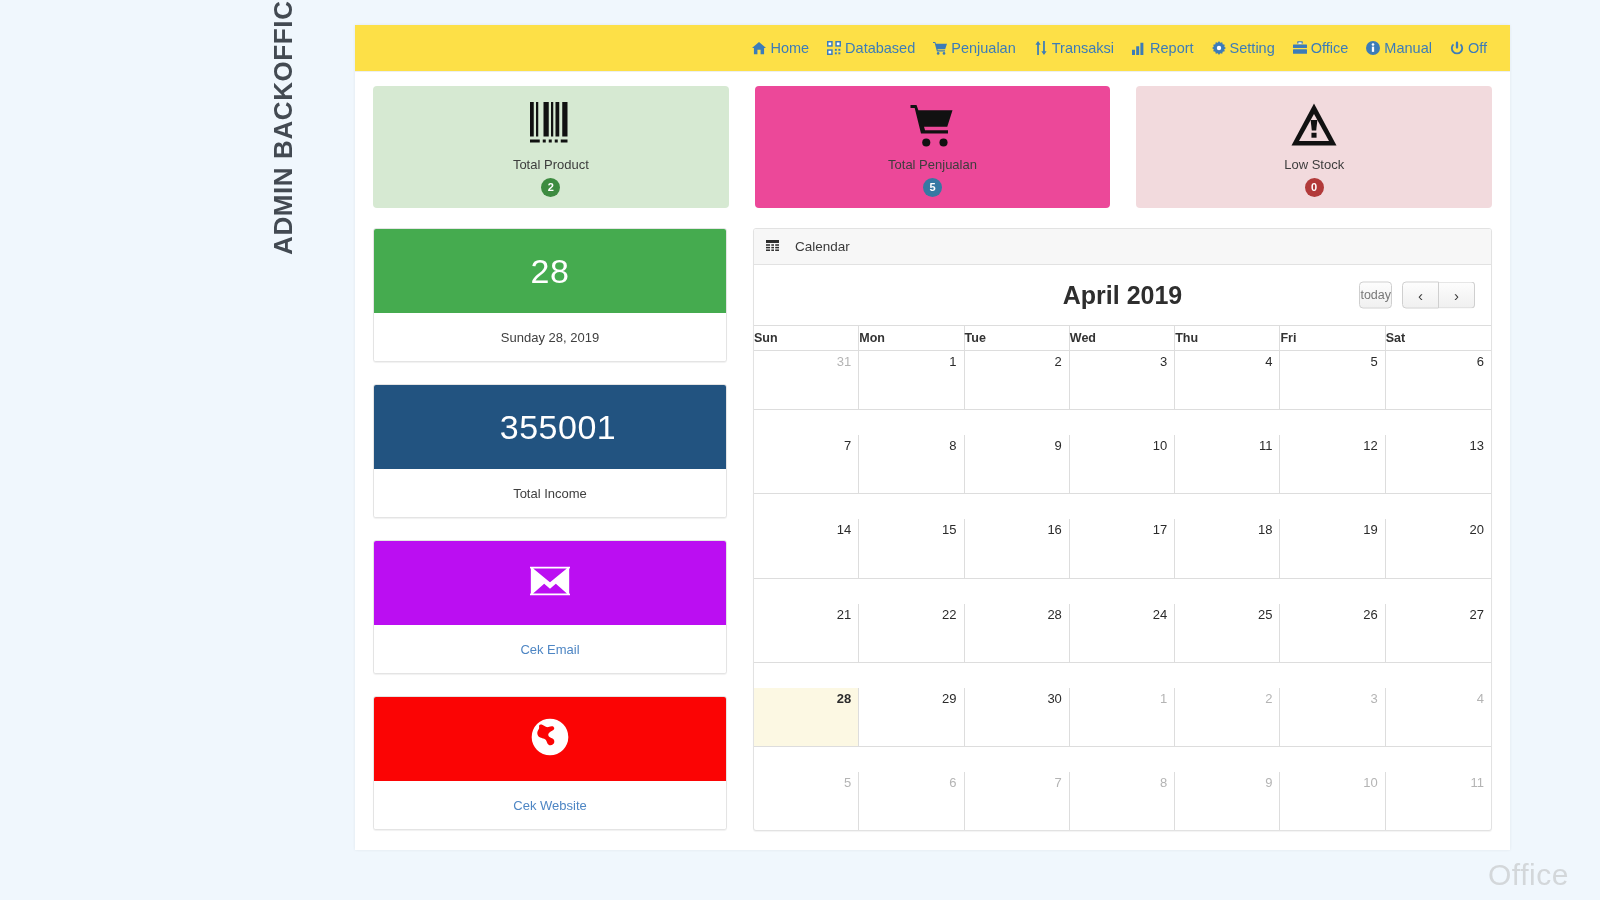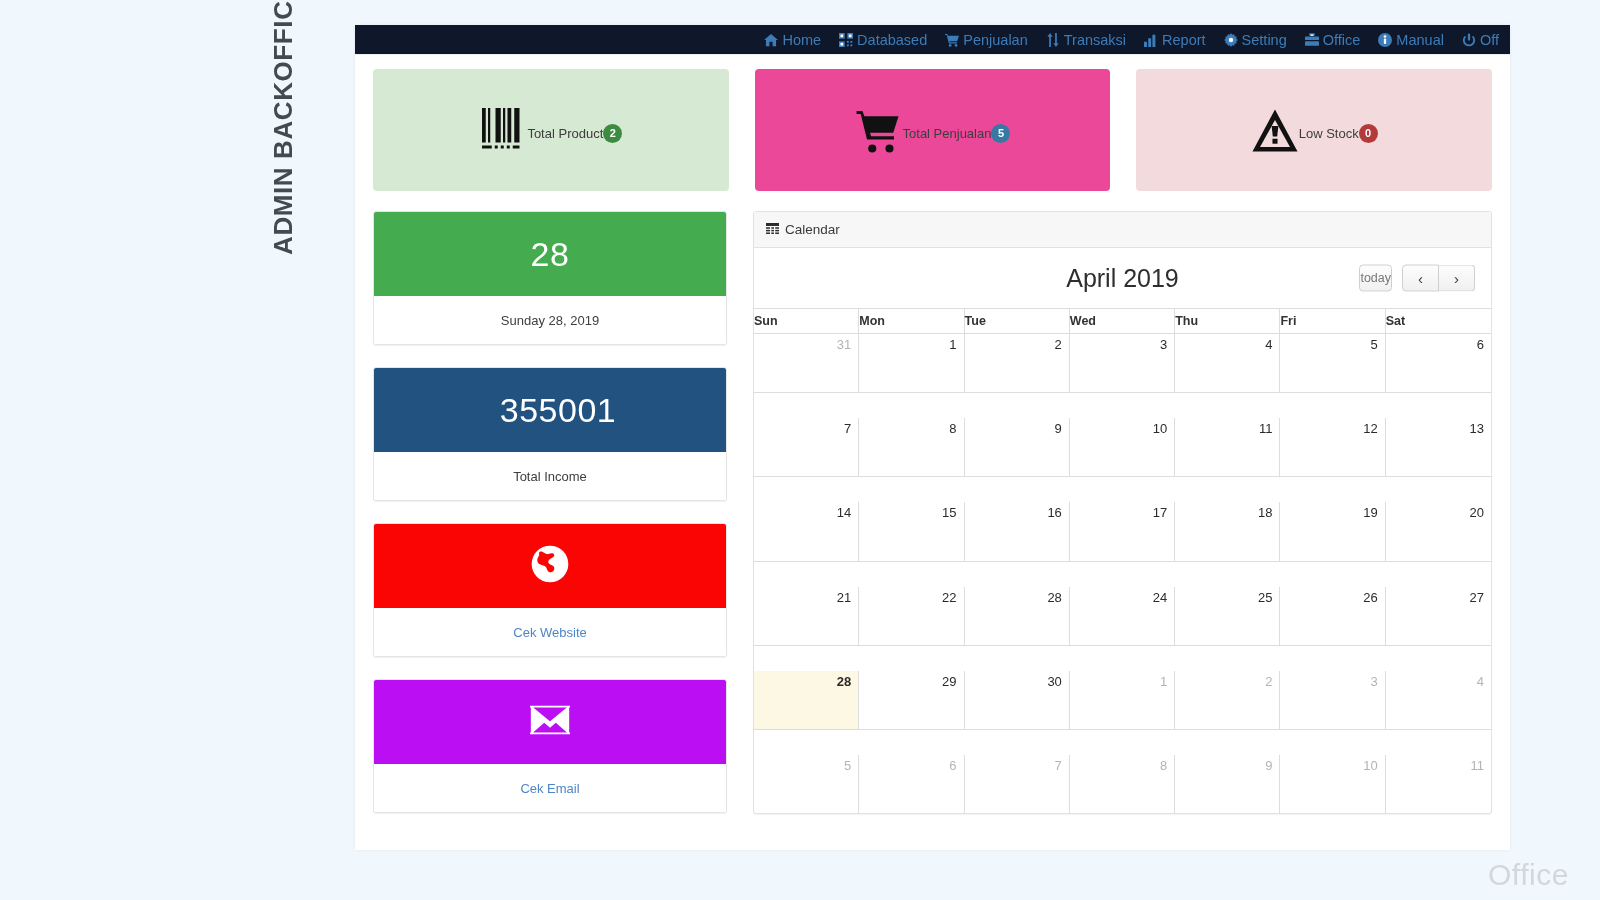--- a/index.html
+++ b/index.html
@@ -30,25 +30,25 @@
   .app {
     position: absolute;
     left: 355px; top: 25px;
     width: 1155px; height: 825px;
     background: #ffffff;
     box-shadow: 0 0 3px rgba(0,0,0,0.07);
   }
 
   
   .navbar {
-    height: 30px;
+    height: 47px;
     display: flex; align-items: center; justify-content: flex-end;
-    padding-right: 2px;
+    padding-right: 14px;
     border-bottom: 1px solid #eceff1;
-    background: #0f172a;
+    background: #fde047;
   }
   .nav-item {
     display: flex; align-items: center; gap: 4px;
     color: #3c7cb8;
     font-size: 14.5px;
     padding: 4px 9px;
     cursor: pointer;
     white-space: nowrap;
   }
   .nav-item .nico { display:inline-flex; align-items:center; }
@@ -56,21 +56,21 @@
 
   
   .content { padding: 14px 18px 0 18px; }
 
   
   .stat-row { display: flex; gap: 26px; }
   .stat-tile {
     flex: 1;
     height: 122px;
     border-radius: 4px;
-    display: flex; 
+    display: flex; flex-direction: column;
     align-items: center; justify-content: center;
   }
   .stat-tile.green { background: #d6e9d2; }
   .stat-tile.blue  { background: #ec4899; justify-content: center; }
   .stat-tile.pink  { background: #f2dadd; }
   .stat-icon { height: 52px; display:flex; align-items:flex-end; justify-content:center; }
   .stat-icon svg { display:block; }
   .stat-label {
     font-size: 13px; color: #3d3d3d;
     margin-top: 7px; font-weight: 400;
@@ -128,33 +128,33 @@
     box-shadow: 0 1px 1px rgba(0,0,0,0.05);
     overflow: hidden;
     height: 603px;
     display: flex; flex-direction: column;
   }
   .cal-head {
     height: 36px;
     background: #f7f7f7;
     border-bottom: 1px solid #e2e2e2;
     display: flex; align-items: center;
-    padding-left: 12px; gap: 6px;
+    padding-left: 12px; gap: 16px;
     font-size: 13.5px; color: #3a3a3a;
   }
   .cal-head svg { display:block; fill: #2b2b2b; }
 
   .cal-toolbar {
     position: relative;
     height: 60px;
     display: flex; align-items: center; justify-content: center;
     padding: 0 16px;
   }
   .cal-title {
-    font-size: 25px; color: #2e2e2e; font-weight: 400;
+    font-size: 25px; color: #2e2e2e; font-weight: 700;
   }
   .cal-btns {
     position: absolute; right: 16px; top: 50%;
     transform: translateY(-50%);
     display: flex; align-items: center; gap: 10px;
   }
   .btn {
     background: linear-gradient(#fdfdfd,#f0f0f0);
     border: 1px solid #cfcfcf;
     border-radius: 4px;
@@ -379,37 +379,37 @@
               </div>
               <div class="panel-body">Sunday 28, 2019</div>
             </div>
             <div class="panel">
               <div class="panel-head navy">
                 <span class="big-num">355001</span>
               </div>
               <div class="panel-body">Total Income</div>
             </div>
             <div class="panel">
-              <div class="panel-head red">
-                <span><svg width="40" height="40" viewBox="0 0 48 48" fill="currentColor">
-                    <circle cx="24" cy="24" r="22" fill="#fff"></circle>
-                    <path d="M14 9c3 1 5 4 8 3s6-2 7 1-4 4-6 6-1 5 2 6 5 3 4 6-5 4-7 2-2-6-5-7-7-1-8-5 2-6 2-8-1-4 3-4z" fill="#fb0404"></path>
-                  </svg></span>
-              </div>
-              <div class="panel-body link">Cek Website</div>
-            </div>
-            <div class="panel">
               <div class="panel-head purple">
                 <span><svg width="40" height="40" viewBox="0 0 48 48" fill="currentColor">
                     <rect x="1" y="8" width="46" height="32" fill="#fff"></rect>
                     <path d="M1 8h46L24 27z" fill="#bb0ef2" stroke="#fff" stroke-width="2"></path>
                     <path d="M1 40l16-14 7 6 7-6 16 14z" fill="#bb0ef2" stroke="#fff" stroke-width="2"></path>
                   </svg></span>
               </div>
               <div class="panel-body link">Cek Email</div>
+            </div>
+            <div class="panel">
+              <div class="panel-head red">
+                <span><svg width="40" height="40" viewBox="0 0 48 48" fill="currentColor">
+                    <circle cx="24" cy="24" r="22" fill="#fff"></circle>
+                    <path d="M14 9c3 1 5 4 8 3s6-2 7 1-4 4-6 6-1 5 2 6 5 3 4 6-5 4-7 2-2-6-5-7-7-1-8-5 2-6 2-8-1-4 3-4z" fill="#fb0404"></path>
+                  </svg></span>
+              </div>
+              <div class="panel-body link">Cek Website</div>
             </div>
           </div>
 
         <div class="col-right">
           <div class="cal-card">
 
             <div class="cal-head">
               <span class="nico">
                 <svg width="13" height="13" viewBox="0 0 14 14">
                   <rect x="0" y="0" width="14" height="3.2"></rect>

